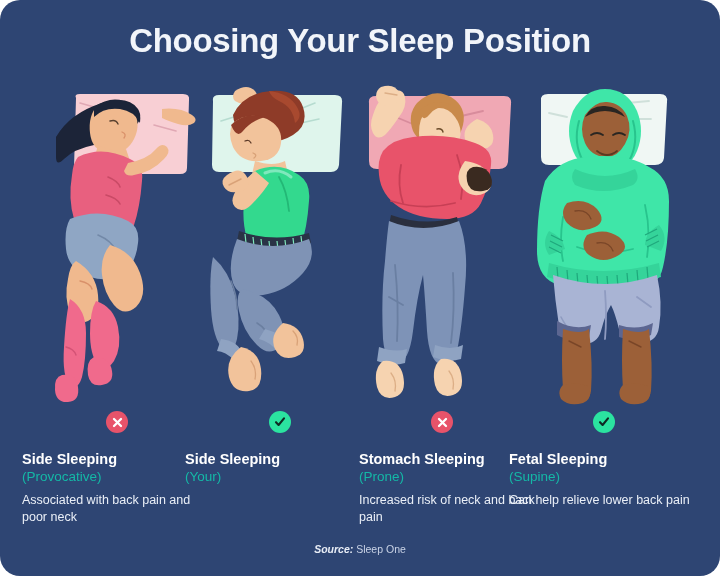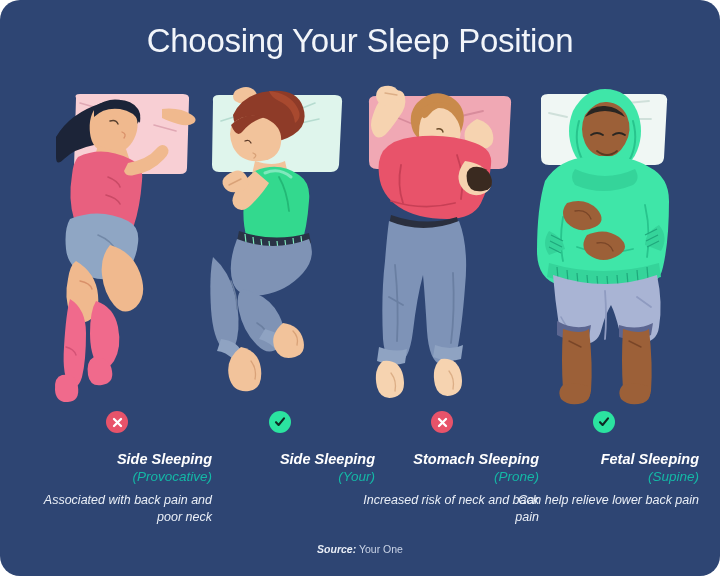--- a/index.html
+++ b/index.html
@@ -6,21 +6,21 @@
   body{width:720px;height:576px;overflow:hidden;font-family:"Liberation Sans",sans-serif;}
 
   #card{
     position:relative;width:720px;height:576px;box-sizing:border-box;
     background:#2E4573;border-radius:20px;overflow:hidden;
   }
 
   
   #title{
     position:absolute;left:0;top:22px;width:720px;text-align:center;
-    color:#F2F5FA;font-size:33px;font-weight:normal;letter-spacing:-0.3px;
+    color:#F2F5FA;font-size:33px;font-weight:bold;letter-spacing:-0.3px;
     font-family:"Liberation Sans",sans-serif;
   }
 
   
   .col{position:absolute;top:85px;width:163px;height:340px;}
   .col.c0{left:36px;}
   .col.c1{left:199px;}
   .col.c2{left:361px;}
   .col.c3{left:523px;}
 
@@ -31,24 +31,24 @@
     position:absolute;top:411px;width:22px;height:22px;border-radius:50%;
     display:flex;align-items:center;justify-content:center;
   }
   .badge.b0{left:106px;}
   .badge.b1{left:269px;}
   .badge.b2{left:431px;}
   .badge.b3{left:593px;}
   .badge svg{display:block;}
 
   
-  .cap{position:absolute;top:450px;width:190px;text-align:right;font-style:italic;}
+  .cap{position:absolute;top:450px;width:190px;text-align:left;}
   .cap.p0{left:22px;}
   .cap.p1{left:185px;}
-  .cap.p2{left:349px;}
+  .cap.p2{left:359px;}
   .cap.p3{left:509px;}
   .cap .t1{color:#FFFFFF;font-size:14.5px;font-weight:bold;line-height:18px;}
   .cap .t2{color:#14b8a6;font-size:13.5px;line-height:17px;}
   .cap .t3{color:#EAEFF7;font-size:12.5px;line-height:16.5px;margin-top:7px;}
 
   #source{
     position:absolute;left:0;top:543px;width:720px;text-align:center;
     color:#C9D3E6;font-size:10.5px;
   }
   #source b{color:#E8EDF6;font-style:italic;}
@@ -328,16 +328,16 @@
     <div class="t3">Increased risk of neck and back pain</div>
   </div>
   <div class="cap p3">
     <div class="t1">Fetal Sleeping</div>
     <div class="t2">(Supine)</div>
     <div class="t3">Can help relieve lower back pain</div>
   </div>
 
   <div id="source">
     <b>Source:</b>
-    <span>Your One</span>
+    <span>Sleep One</span>
   </div>
 
 </div>
 
 </body></html>

